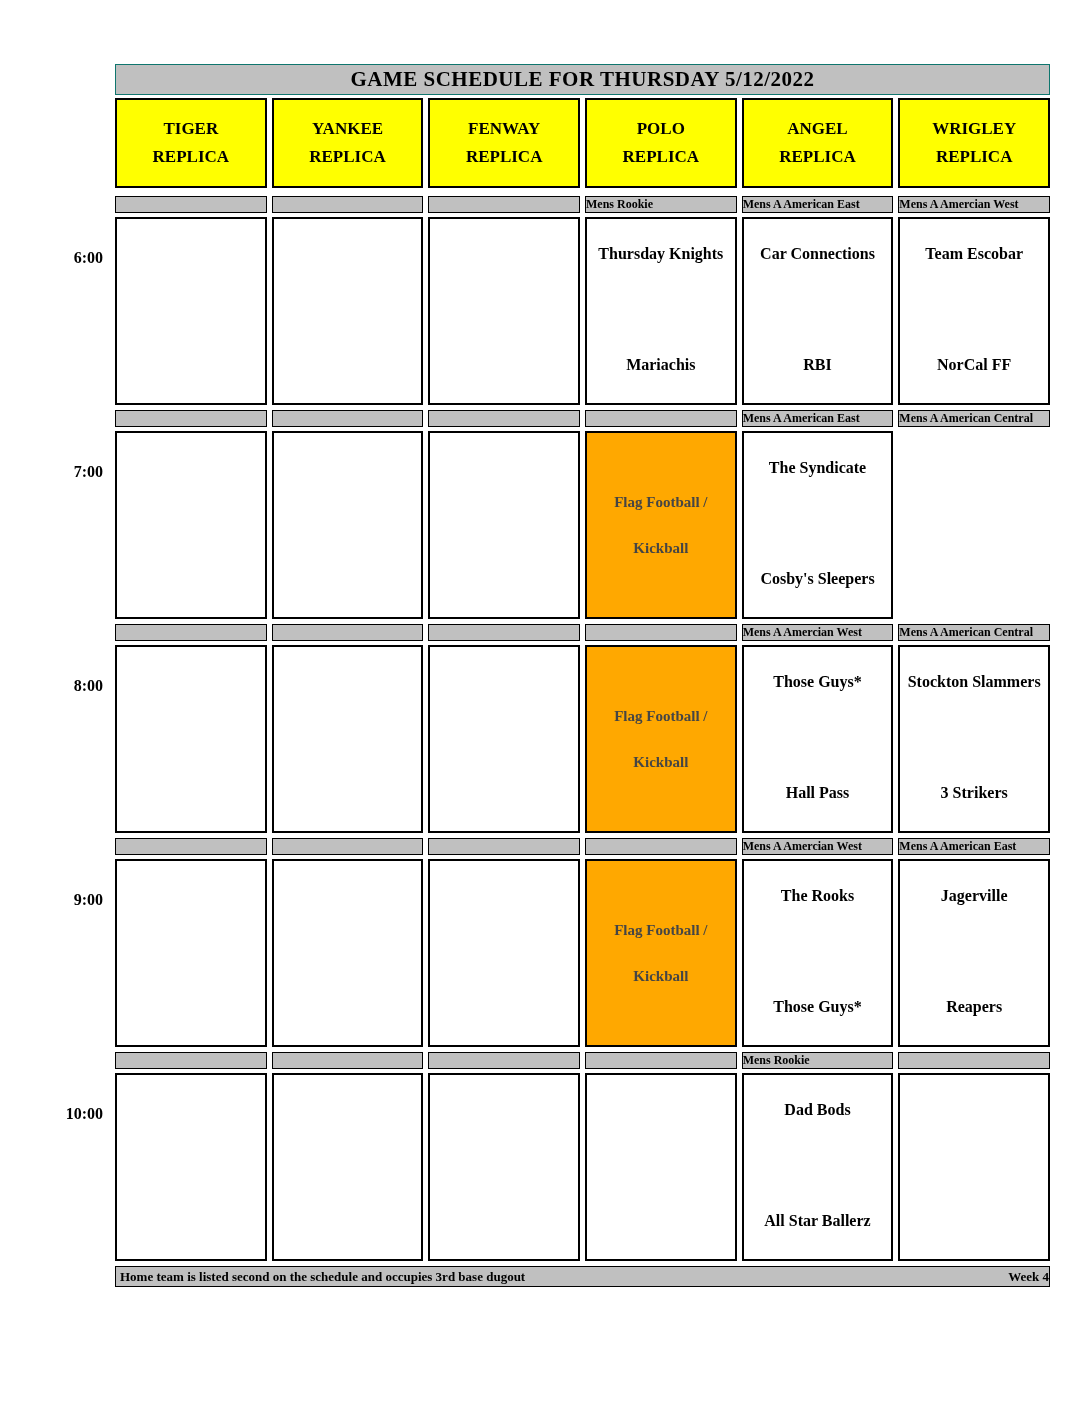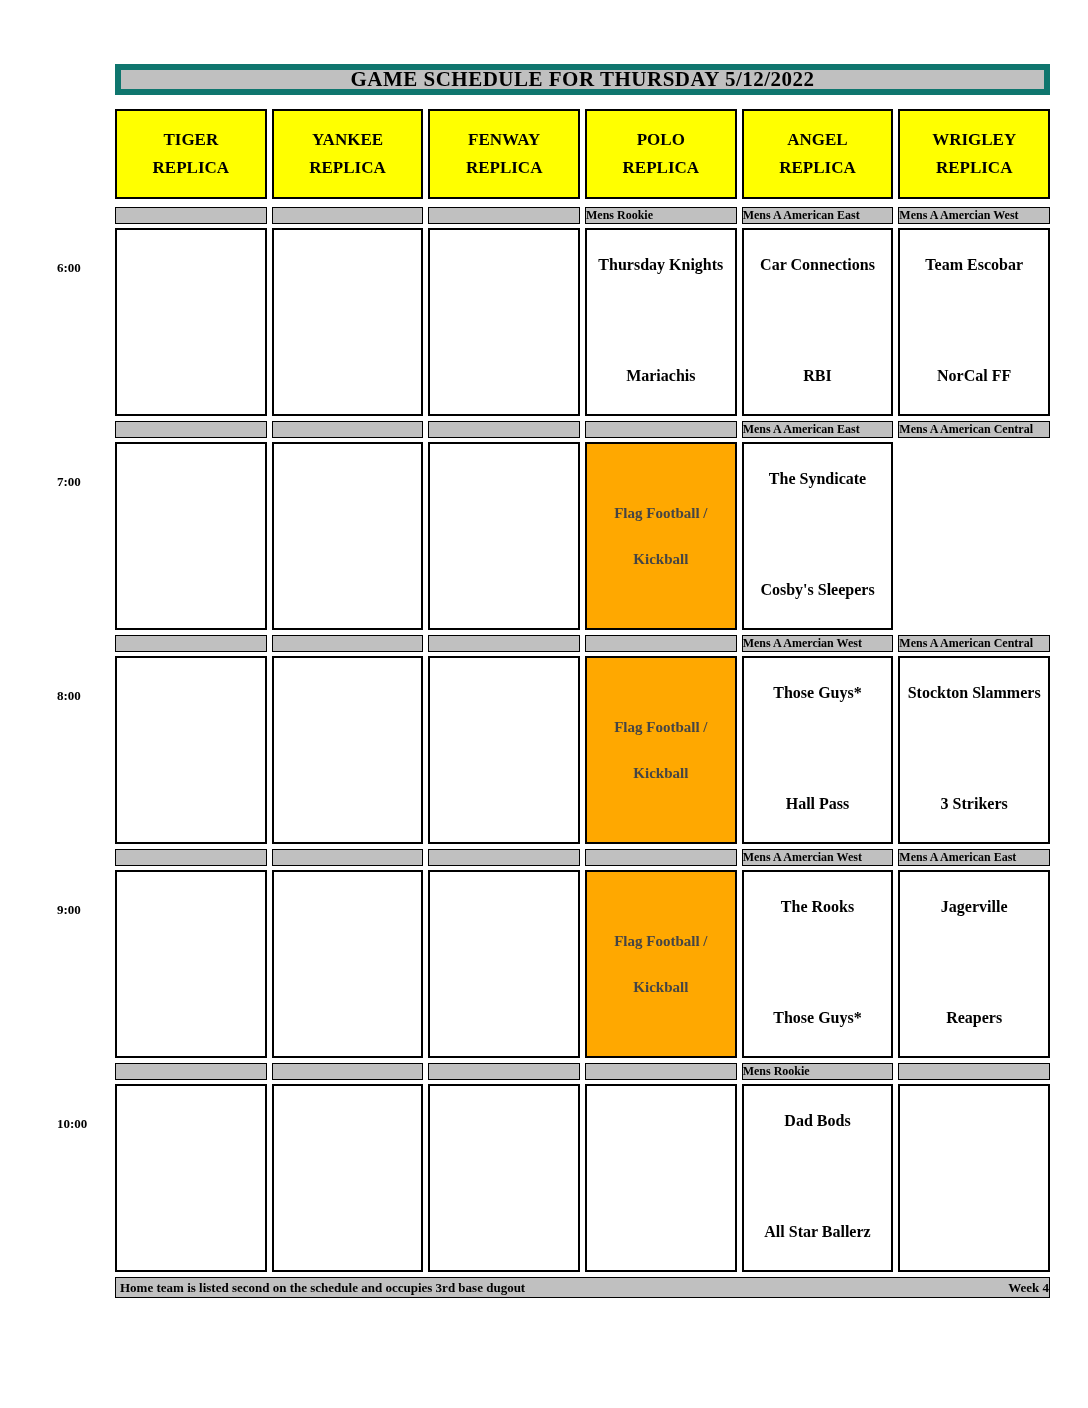--- a/index.html
+++ b/index.html
@@ -6,24 +6,24 @@
   html, body { background: #ffffff; }
   body {
     width: 1088px; height: 1408px;
     position: relative;
     font-family: "Liberation Serif", serif;
     color: #000;
   }
   .sheet { position: absolute; left: 115px; top: 64px; width: 935px; }
 
   .title-bar {
-    height: 31px; background: #c0c0c0; border: 6px solid #0f766e;
+    height: 31px; background: #c0c0c0; border: 1px solid #0f766e;
     display: flex; align-items: center; justify-content: center;
     font-weight: bold; font-size: 21px; letter-spacing: 0.5px;
-    margin-bottom: 14px;
+    margin-bottom: 3px;
   }
 
   .cols { display: grid; grid-template-columns: repeat(6, 1fr); column-gap: 5px; }
 
   .header-row { margin-bottom: 8px; }
   .header-cell {
     height: 90px; background: #ffff00; border: 2px solid #000;
     display: flex; flex-direction: column; align-items: center; justify-content: space-evenly;
     font-weight: bold; font-size: 17px; padding: 10px 16px;
     text-align: center;
@@ -44,21 +44,21 @@
     font-weight: bold; font-size: 16px; line-height: 21px;
   }
   .game-cell.activity {
     background: #ffa800; color: #454545;
     display: flex; flex-direction: column; align-items: center; justify-content: center;
     font-weight: bold; font-size: 15px; line-height: 22px; text-align: center; gap: 24px;
   }
 
   .time-label {
     position: absolute; left: -58px; top: 32px; width: 46px;
-    text-align: left; font-weight: bold; font-size: 13px;
+    text-align: right; font-weight: bold; font-size: 16px;
   }
 
   .footer-bar {
     margin-top: 2px; height: 21px; background: #c0c0c0; border: 1px solid #000;
     display: flex; align-items: center; justify-content: space-between;
     font-weight: bold; font-size: 13px;
     padding-left: 4px; 
   }
 </style>
 </head>

